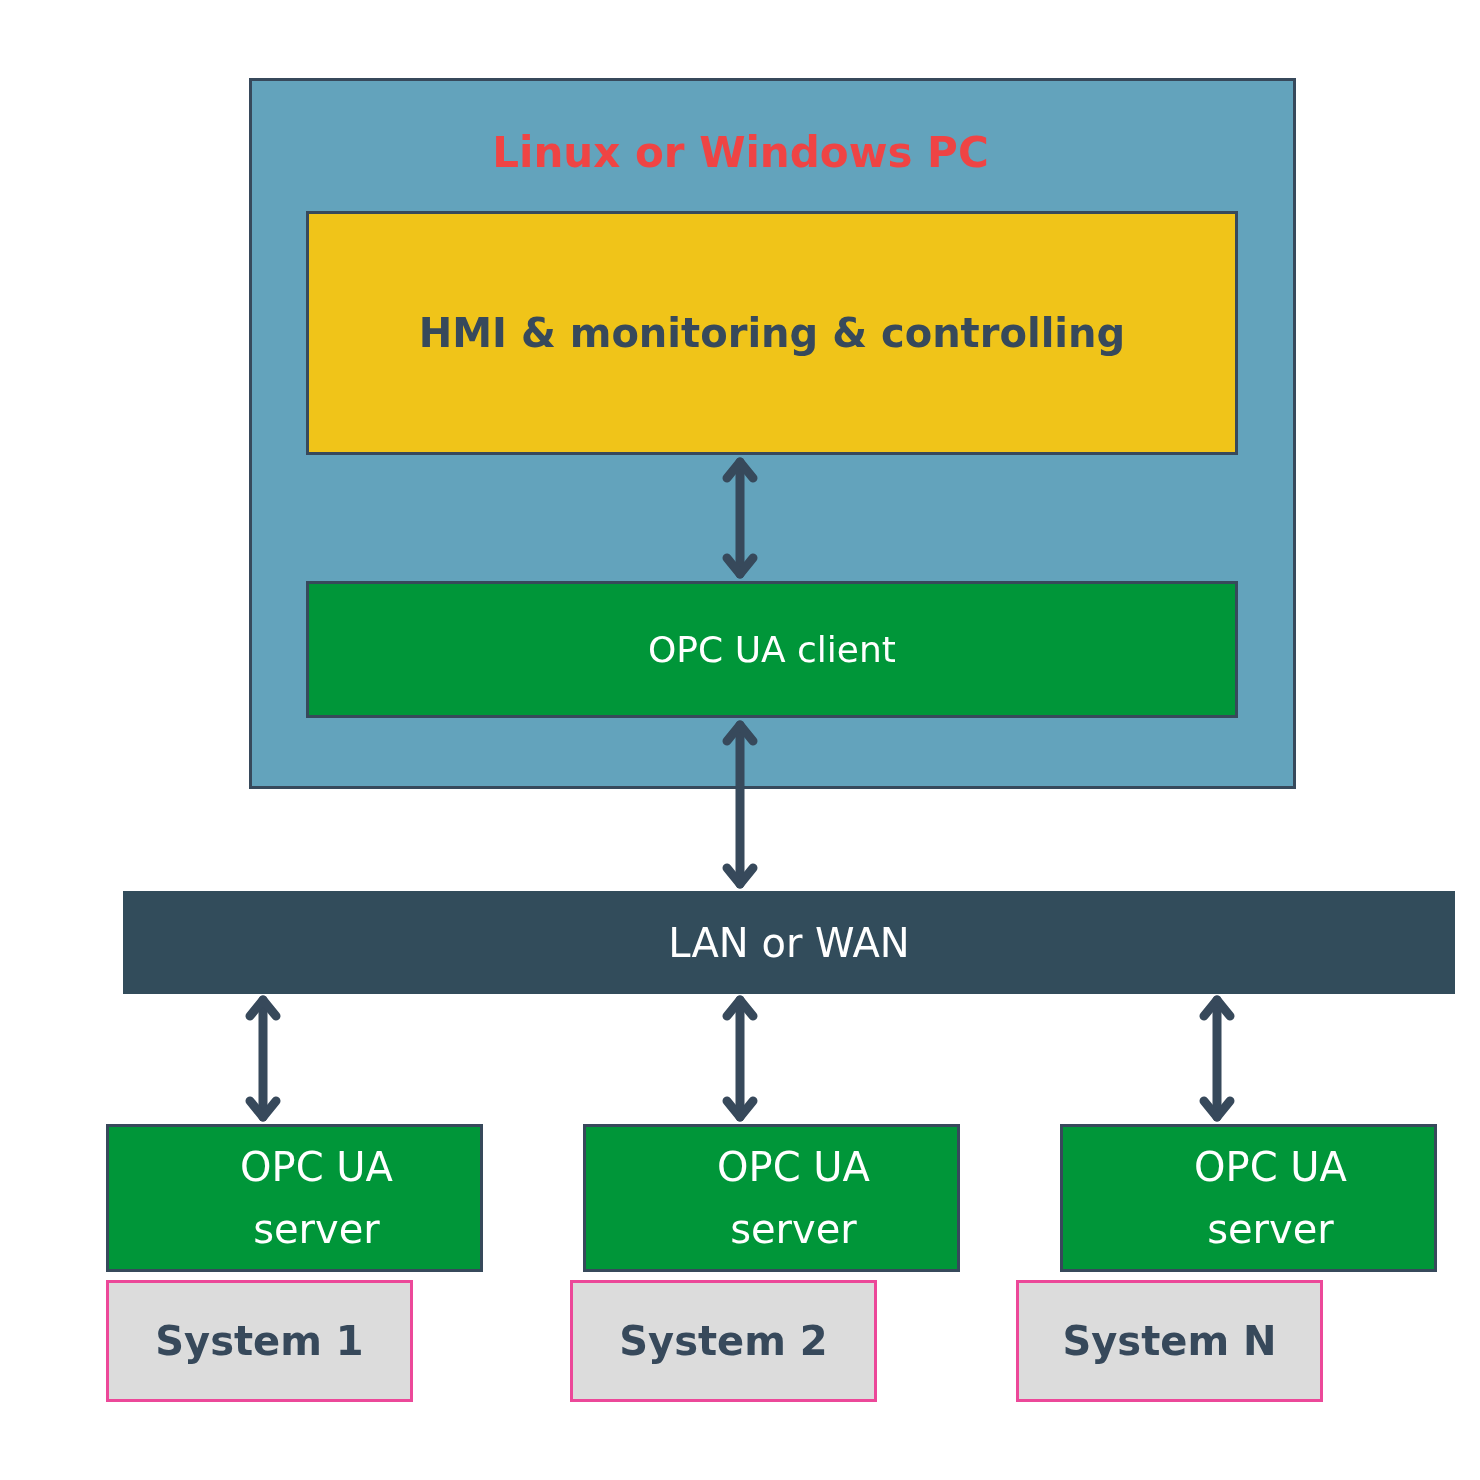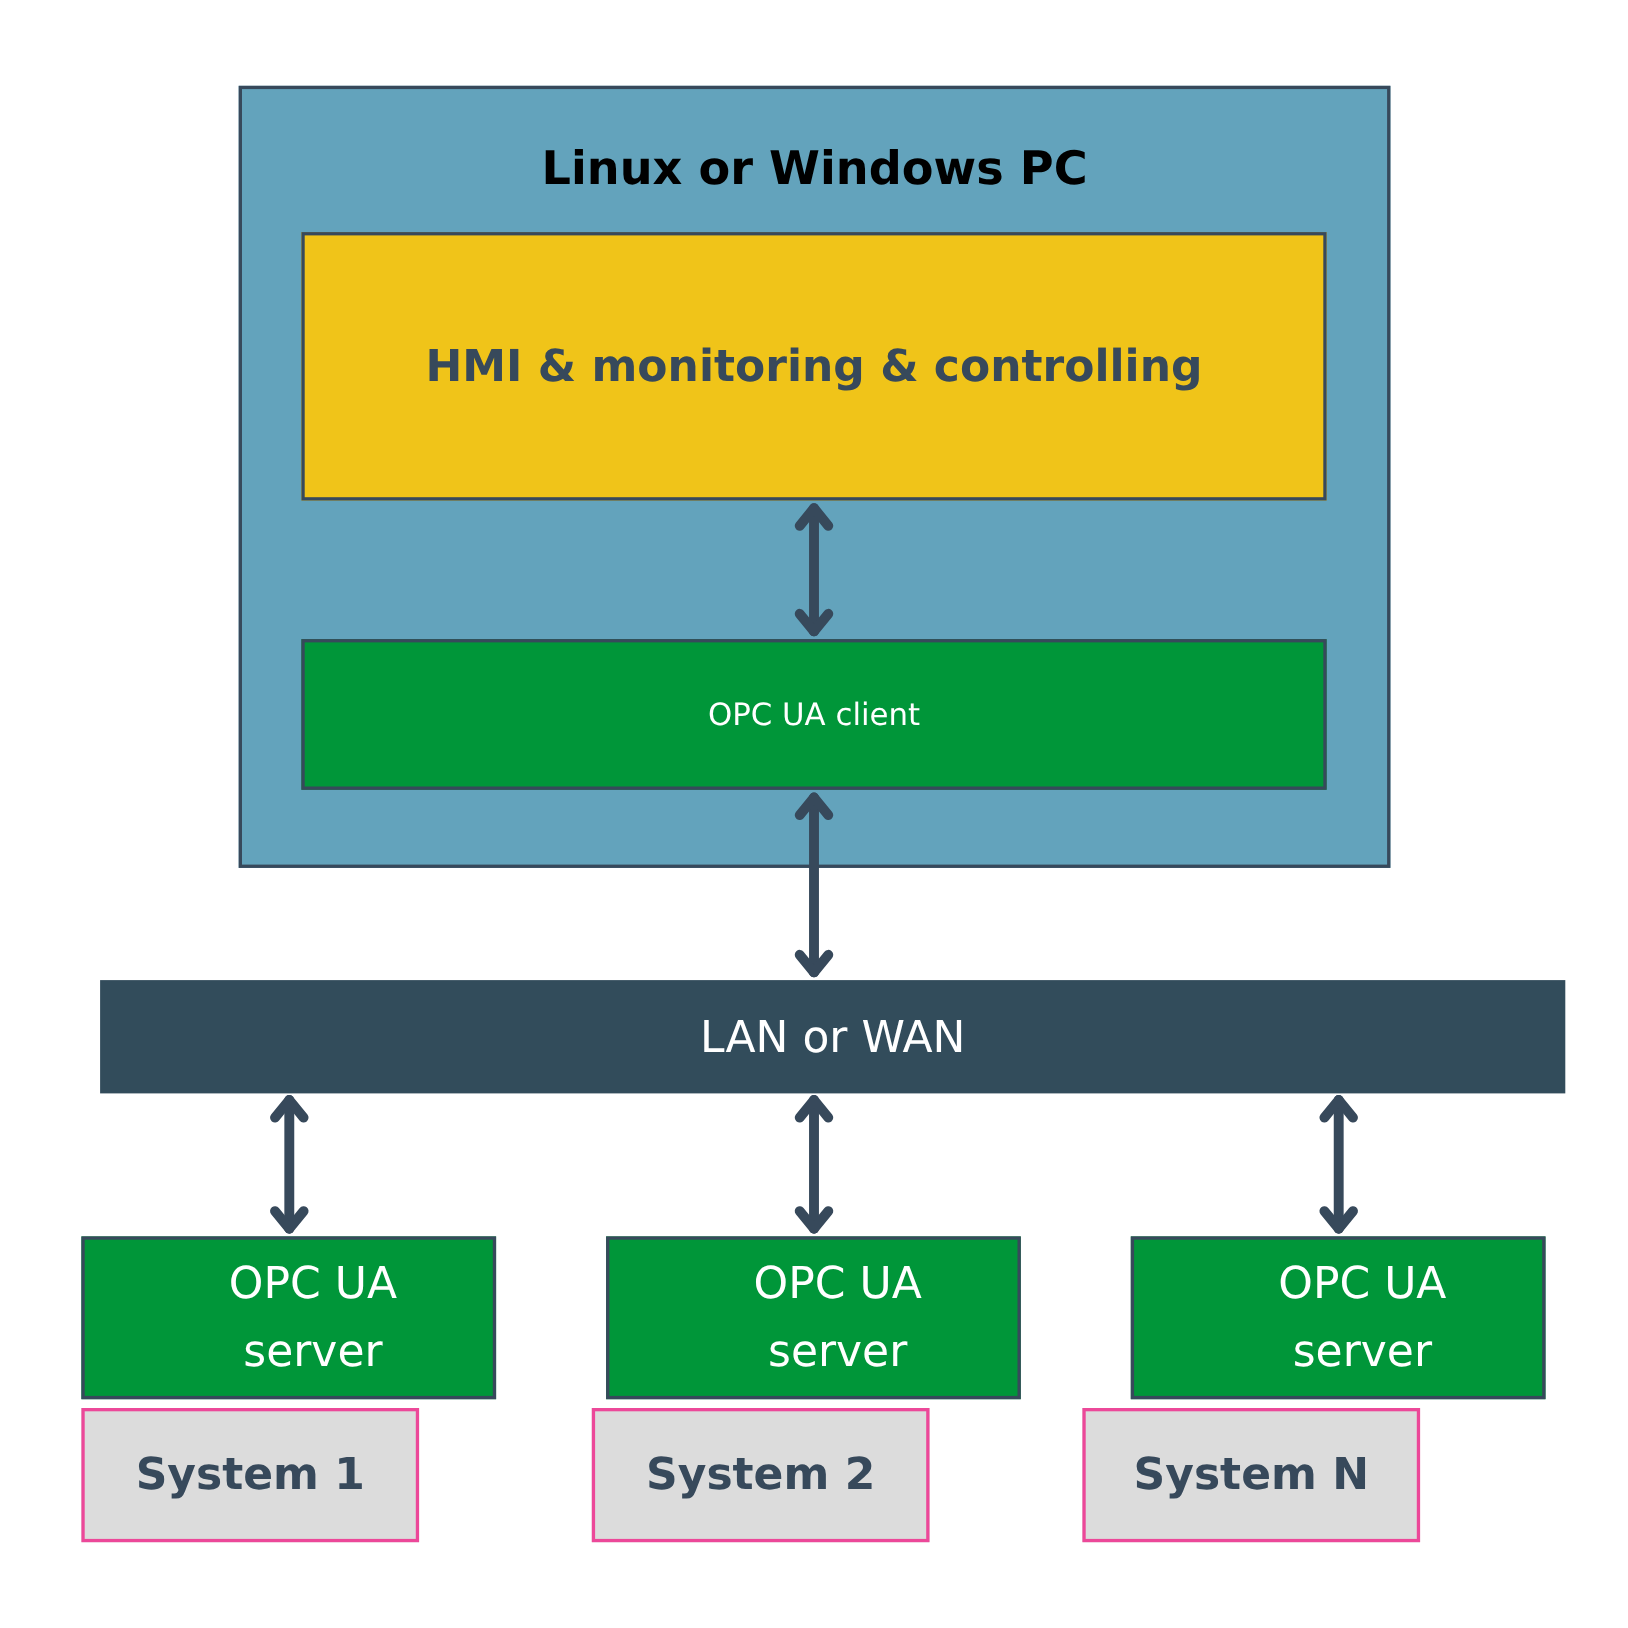--- a/index.html
+++ b/index.html
@@ -1,27 +1,27 @@
 <!DOCTYPE html>
 <html><head>
 <meta charset="utf-8">
 <style>
   html, body { margin:0; padding:0; background:#ffffff; }
   body { width:1480px; height:1480px; position:relative; overflow:hidden;
          font-family: "DejaVu Sans", sans-serif; }
   .box { position:absolute; box-sizing:border-box; display:flex; align-items:center;
-         justify-content:center; text-align:center; }
+         justify-content:center; text-align:center;margin-left:32px; }
   #pc { left:217px; top:78px; width:1047px; height:711px; background:#63a3bc;
         border:3px solid #37495b; }
   #pc-title { position:absolute; left:217px; top:128px; width:1047px; text-align:center;
-              color:#000000; font-weight:bold; font-size:42px; }
+              color:#ef4444; font-weight:bold; font-size:42px; }
   #hmi { left:274px; top:211px; width:932px; height:244px; background:#f0c419;
          border:3px solid #37495b; color:#37495b; font-weight:bold; font-size:40px; }
   #client { left:274px; top:581px; width:932px; height:137px; background:#009639;
-            border:3px solid #37495b; color:#ffffff; font-size:28px; }
+            border:3px solid #37495b; color:#ffffff; font-size:36px; }
   #lan { left:91px; top:891px; width:1332px; height:103px; background:#324c5b;
          color:#ffffff; font-size:40px; }
   .server { top:1124px; width:377px; height:148px; background:#009639;
             border:3px solid #37495b; color:#ffffff; font-size:40px; line-height:1.55;padding-left:44px; }
   .system { top:1280px; width:307px; height:122px; background:#dcdcdc;
             border:3px solid #ec4899; color:#37495b; font-weight:bold; font-size:40px; }
   svg#arrows { position:absolute; left:0; top:0; width:1480px; height:1480px; pointer-events:none; }
 </style>
 </head>
 <body>

